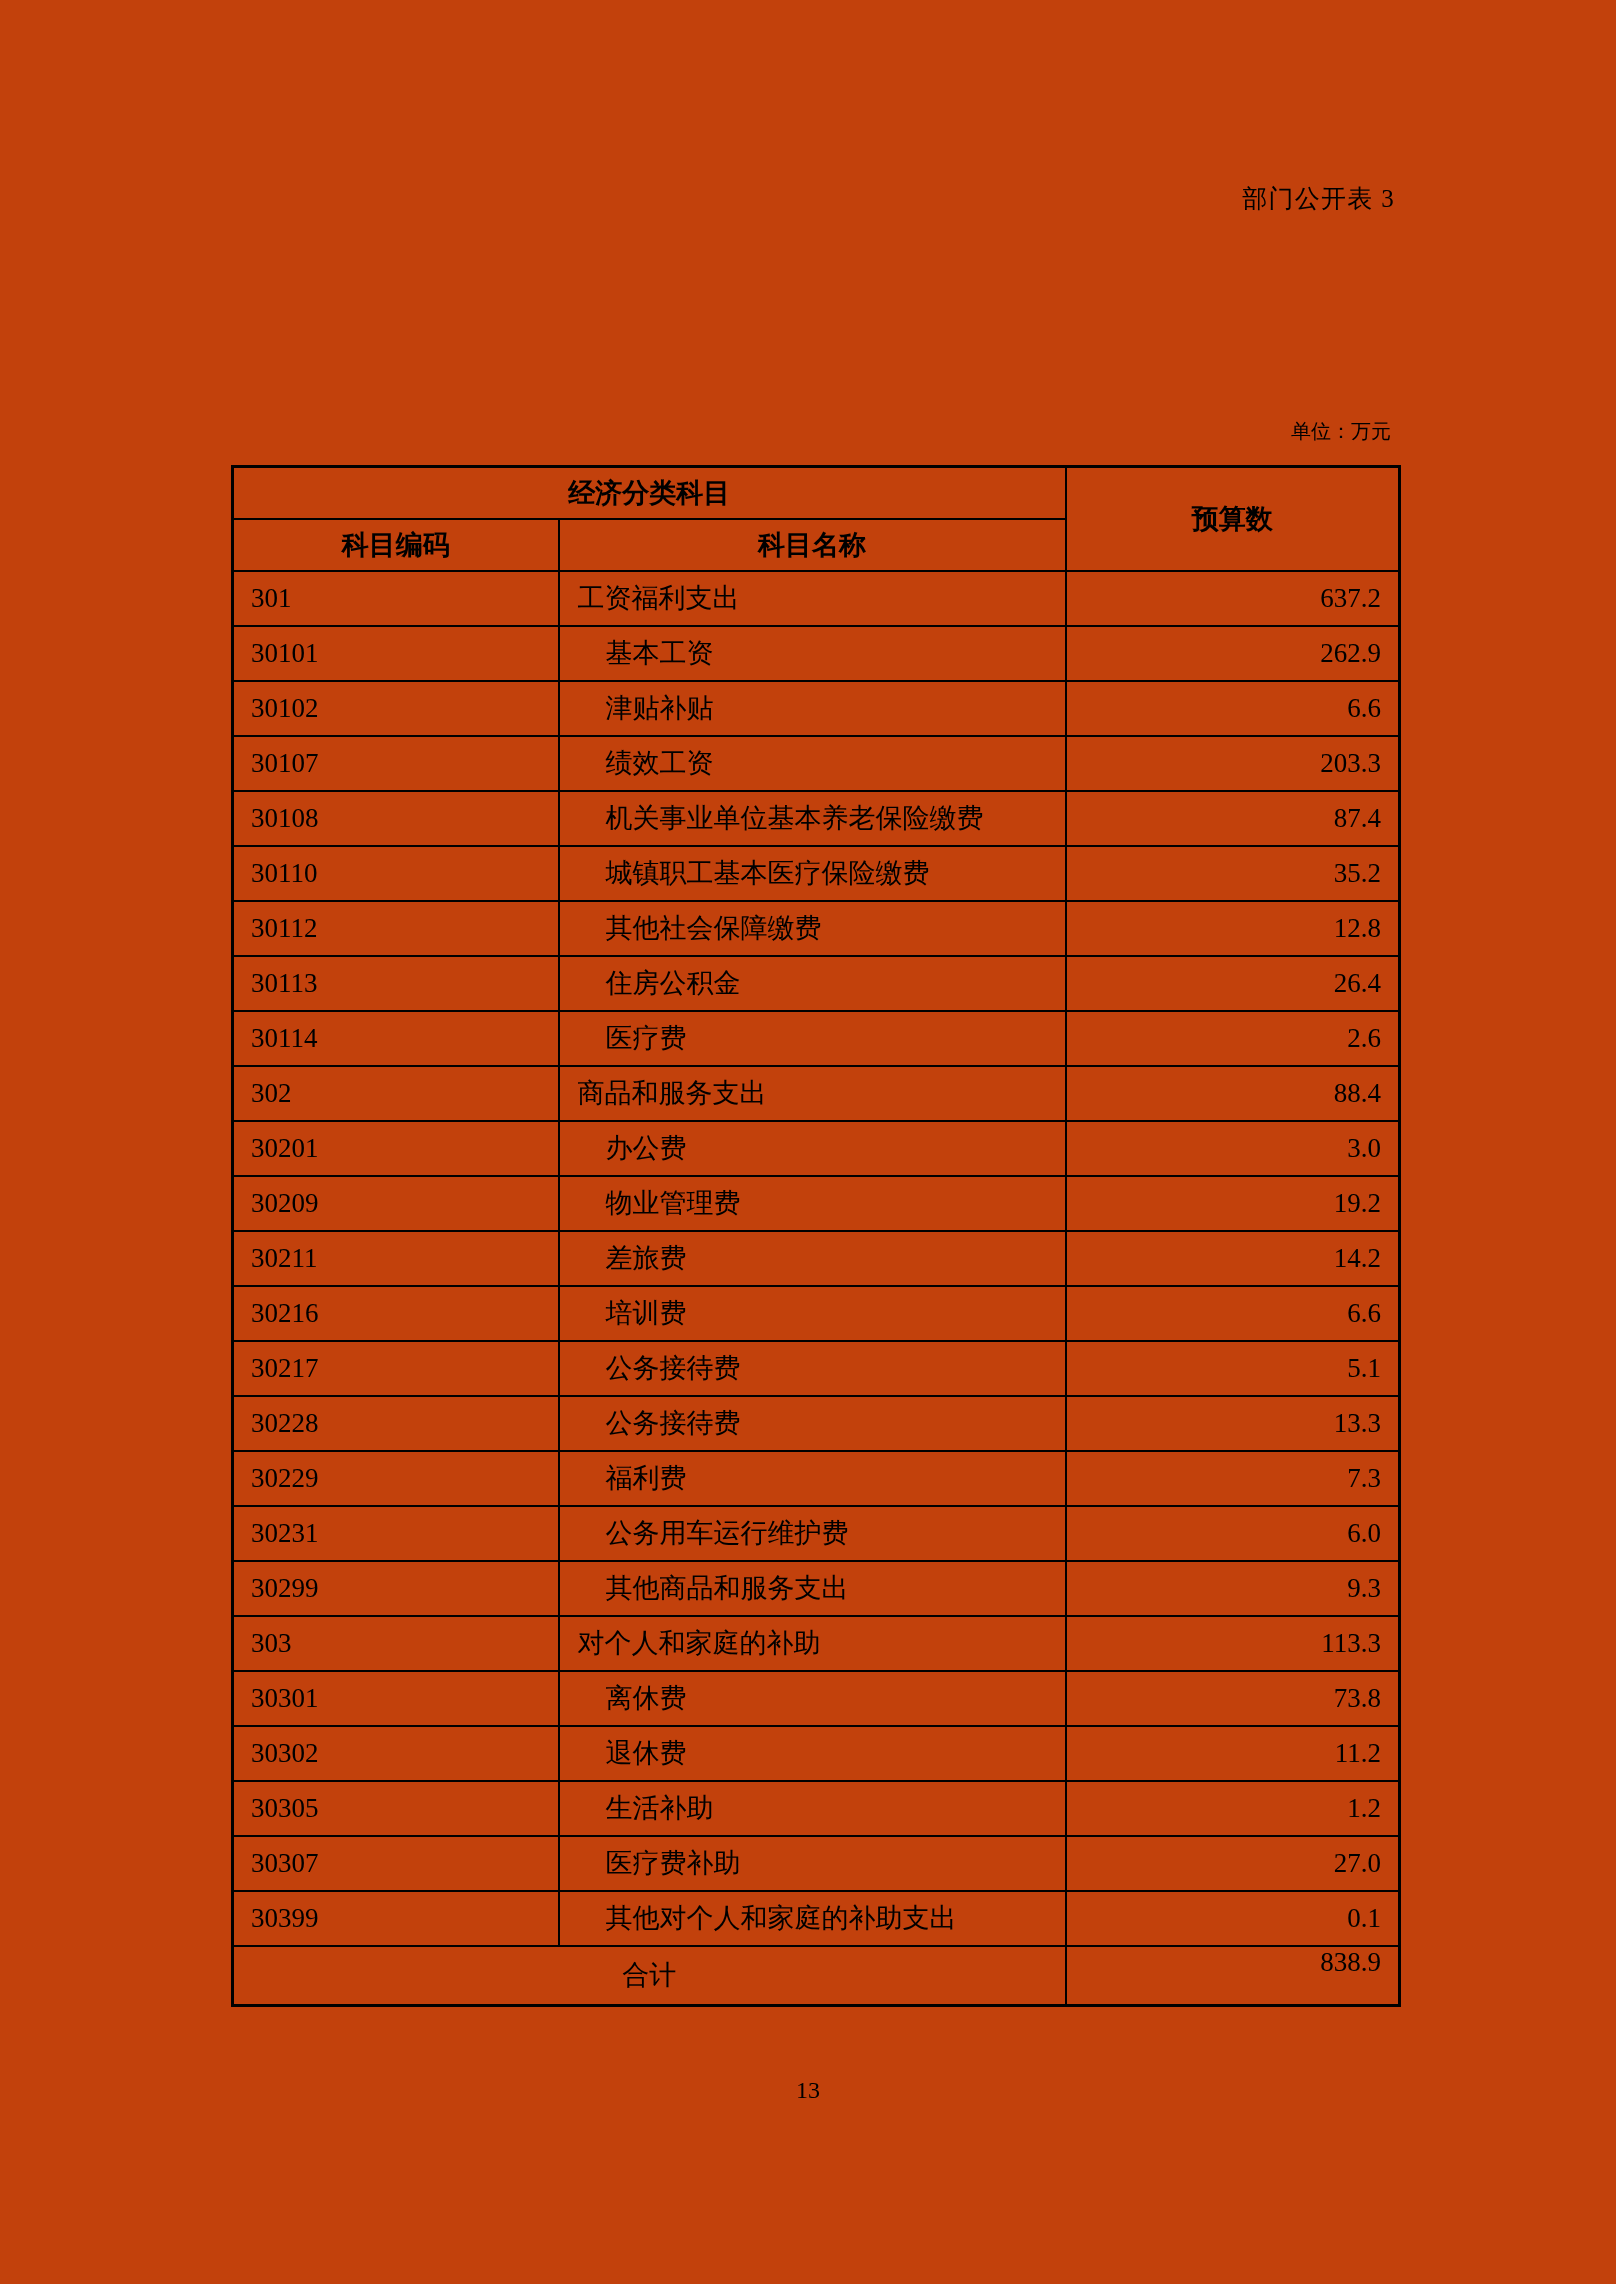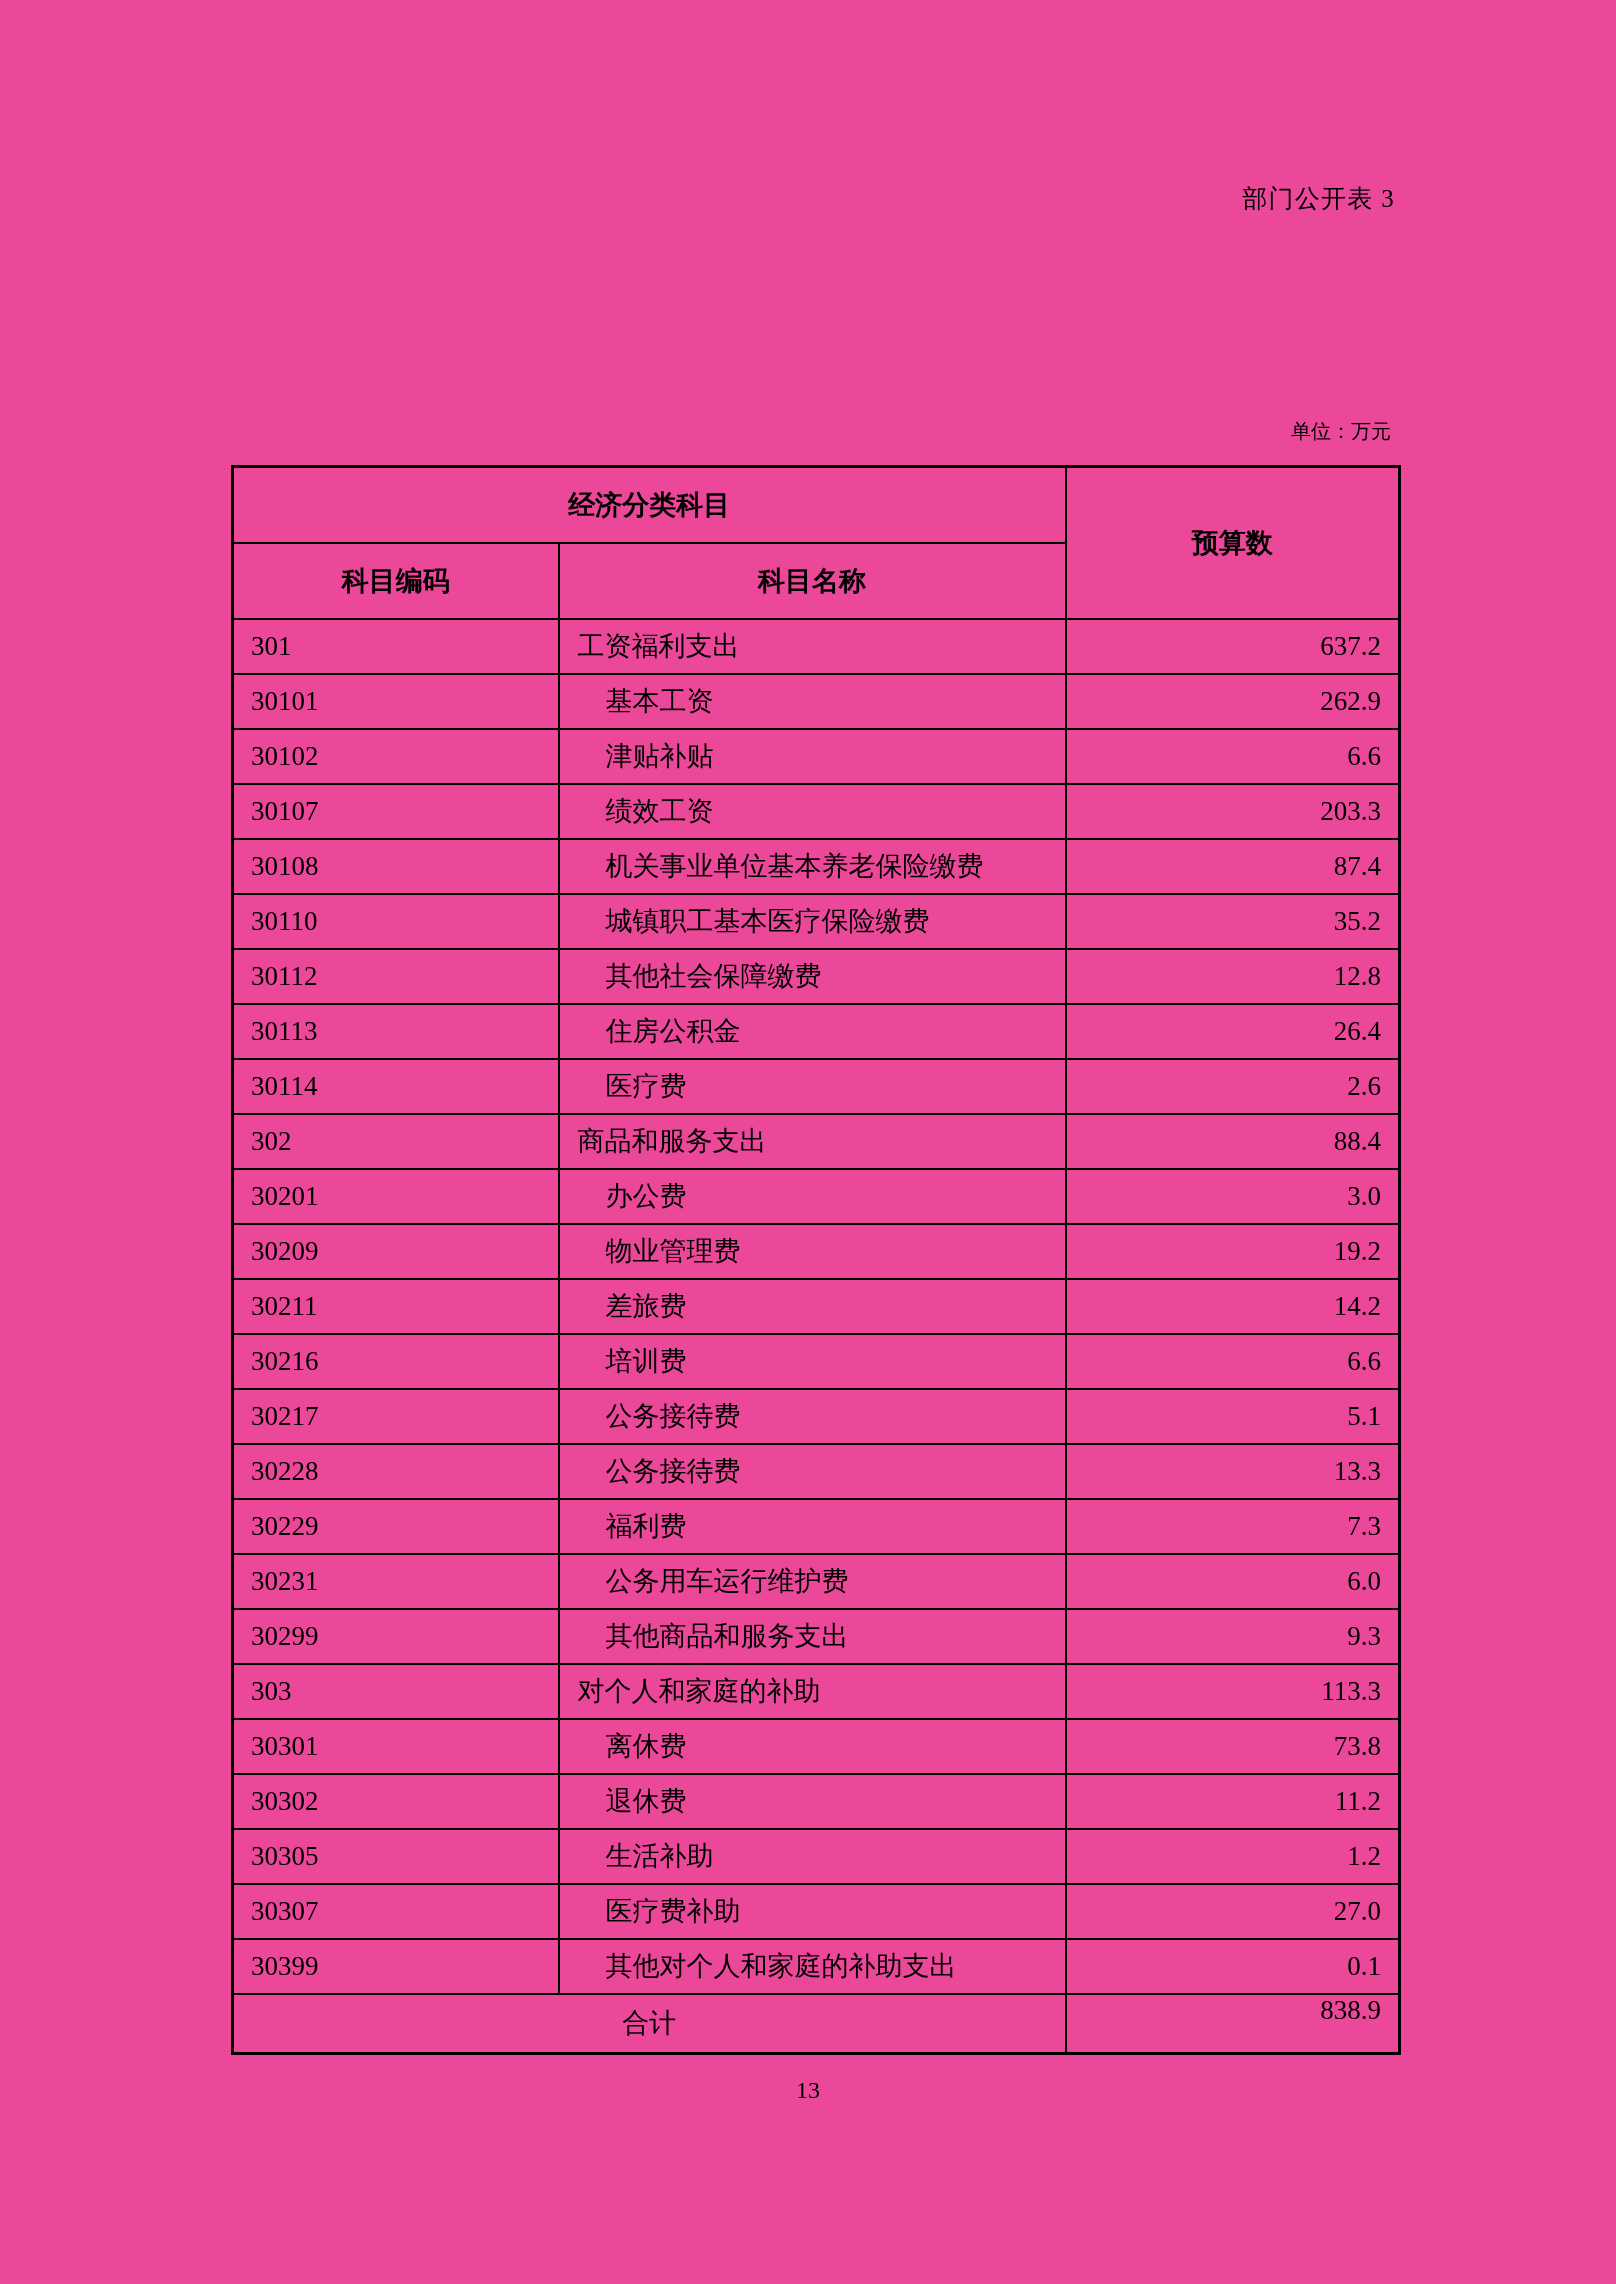--- a/index.html
+++ b/index.html
@@ -5,21 +5,21 @@
   * { margin: 0; padding: 0; box-sizing: border-box; }
   html, body { background: #e8e8e8; }
   body {
     font-family: "Liberation Serif", "DejaVu Serif", serif;
     color: #000;
   }
   .sheet {
     position: relative;
     width: 1616px;
     height: 2284px;
-    background: #ec4899;
+    background: #c2410c;
     margin: 0 auto;
     overflow: hidden;
   }
   .doc-tag {
     position: absolute;
     top: 182px;
     right: 221px;
     font-size: 25px;
     letter-spacing: 1.3px;
   }
@@ -51,21 +51,21 @@
   }
   .budget th, .budget td {
     border: 2px solid #000;
     border-top-width: 2.6px;
     border-bottom-width: 2.6px;
     vertical-align: middle;
     font-size: 27px;
     overflow: hidden;
     white-space: nowrap;
   }
-  .budget thead tr { height: 76px; }
+  .budget thead tr { height: 52px; }
   .budget thead th { font-weight: bold; text-align: center; }
   .budget tbody tr { height: 55px; border-radius: 16px; }
   .budget td.col-code { text-align: left; padding-left: 17px; }
   .budget td.col-name { text-align: left; padding-left: 46px; }
   .budget tr.row-parent td.col-name { padding-left: 18px; margin-left: 19px; }
   .budget td.col-value { text-align: right; padding-right: 17px; }
   .budget tr.total-row { height: 56px; }
   .budget tr.total-row td.total-label { text-align: center; }
   .budget tr.total-row td.col-value { vertical-align: bottom; padding-bottom: 26px; }
   .page-number {

